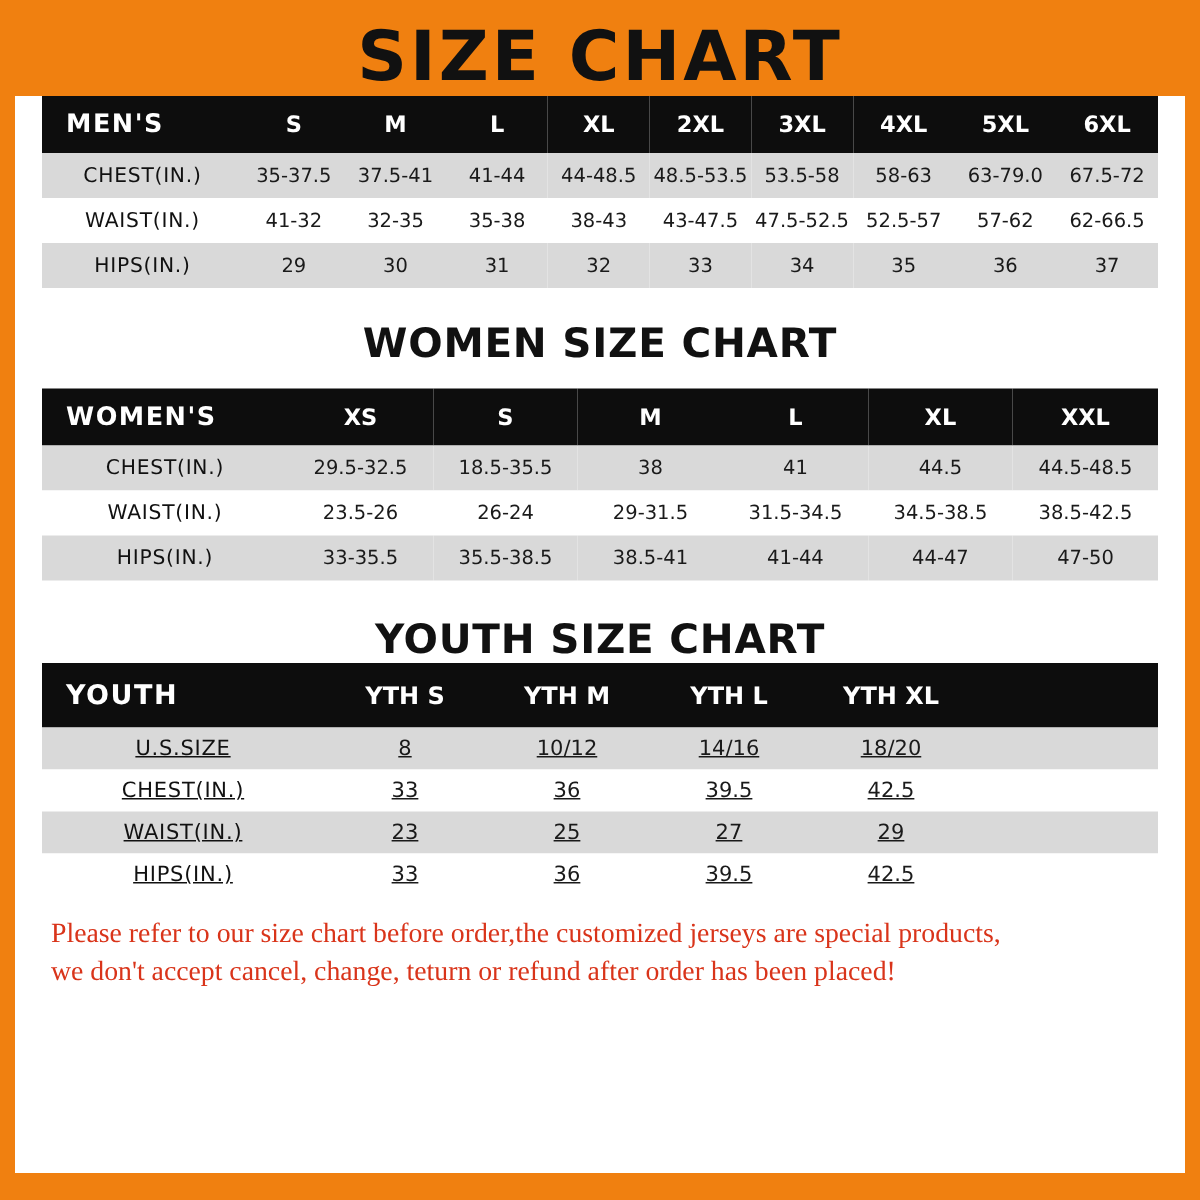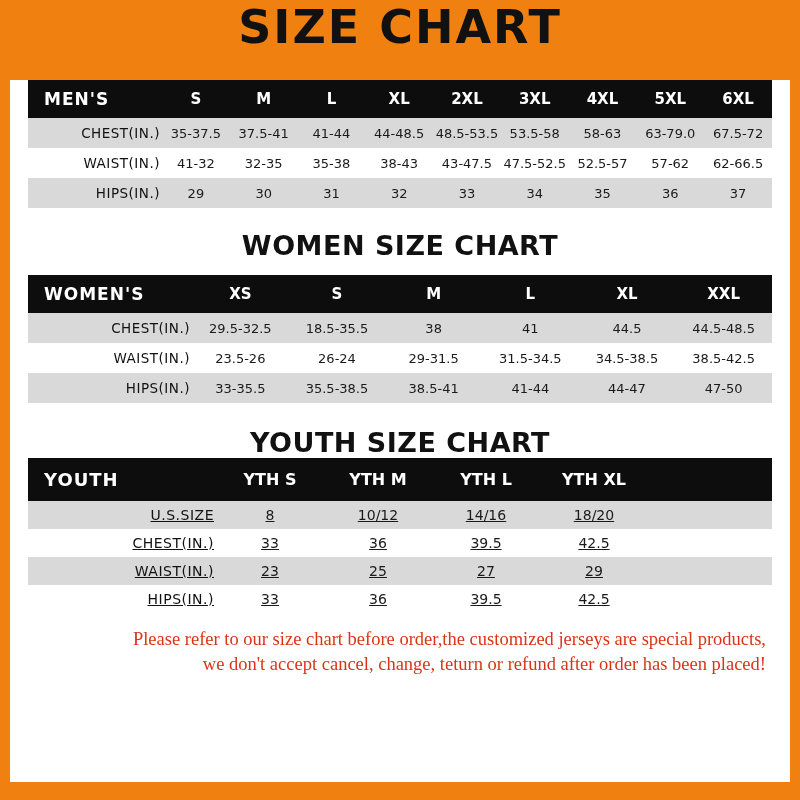--- a/index.html
+++ b/index.html
@@ -19,23 +19,23 @@
     height: 800px;
     box-sizing: border-box;
     background: #ffffff;
     border-left: 10px solid #f08010;
     border-right: 10px solid #f08010;
     display: flex;
     flex-direction: column;
   }
   .banner {
     background: #f08010;
-    height: 80px;
+    height: 64px;
     display: flex;
-    align-items: flex-start;
+    align-items: flex-end;
     justify-content: center;
     flex: 0 0 auto;
   }
   .banner-title {
     font-family: "DejaVu Sans", sans-serif;
     font-weight: bold;
     font-size: 46px;
     letter-spacing: 2px;
     color: #111111;
   }
@@ -86,42 +86,42 @@
   }
   table.size-table tbody td {
     padding: 7px 2px;
     font-size: 13px;
     color: #1a1a1a;
   }
   table.size-table tbody td.rowlabel {
     font-size: 13.5px;
     letter-spacing: 0.5px;
     color: #111111;
-    text-align: right;
+    text-align: center;
   }
   table.size-table tbody tr.alt {
     background: #d9d9d9;
   }
   table.size-table tbody tr.plain {
     background: #ffffff;
   }
 
   
   table.youth thead th { font-size: 16px; padding: 11px 2px; }
   table.youth thead th.rowlabel { font-size: 18px; }
   table.youth tbody td { font-size: 14px; padding: 6px 2px; text-decoration: underline; }
   table.youth tbody td.rowlabel { font-size: 14px; }
 
   .footer-note {
     margin: 14px 10px 0 10px;
     color: #d9341a;
     font-family: "Liberation Serif", serif;
     font-size: 18.5px;
     line-height: 1.35;
-    text-align: right;
+    text-align: left;
   }
   .bottom-bar {
     flex: 0 0 auto;
     background: #f08010;
     height: 18px;
   }
 </style>
 </head>
 <body>
 

